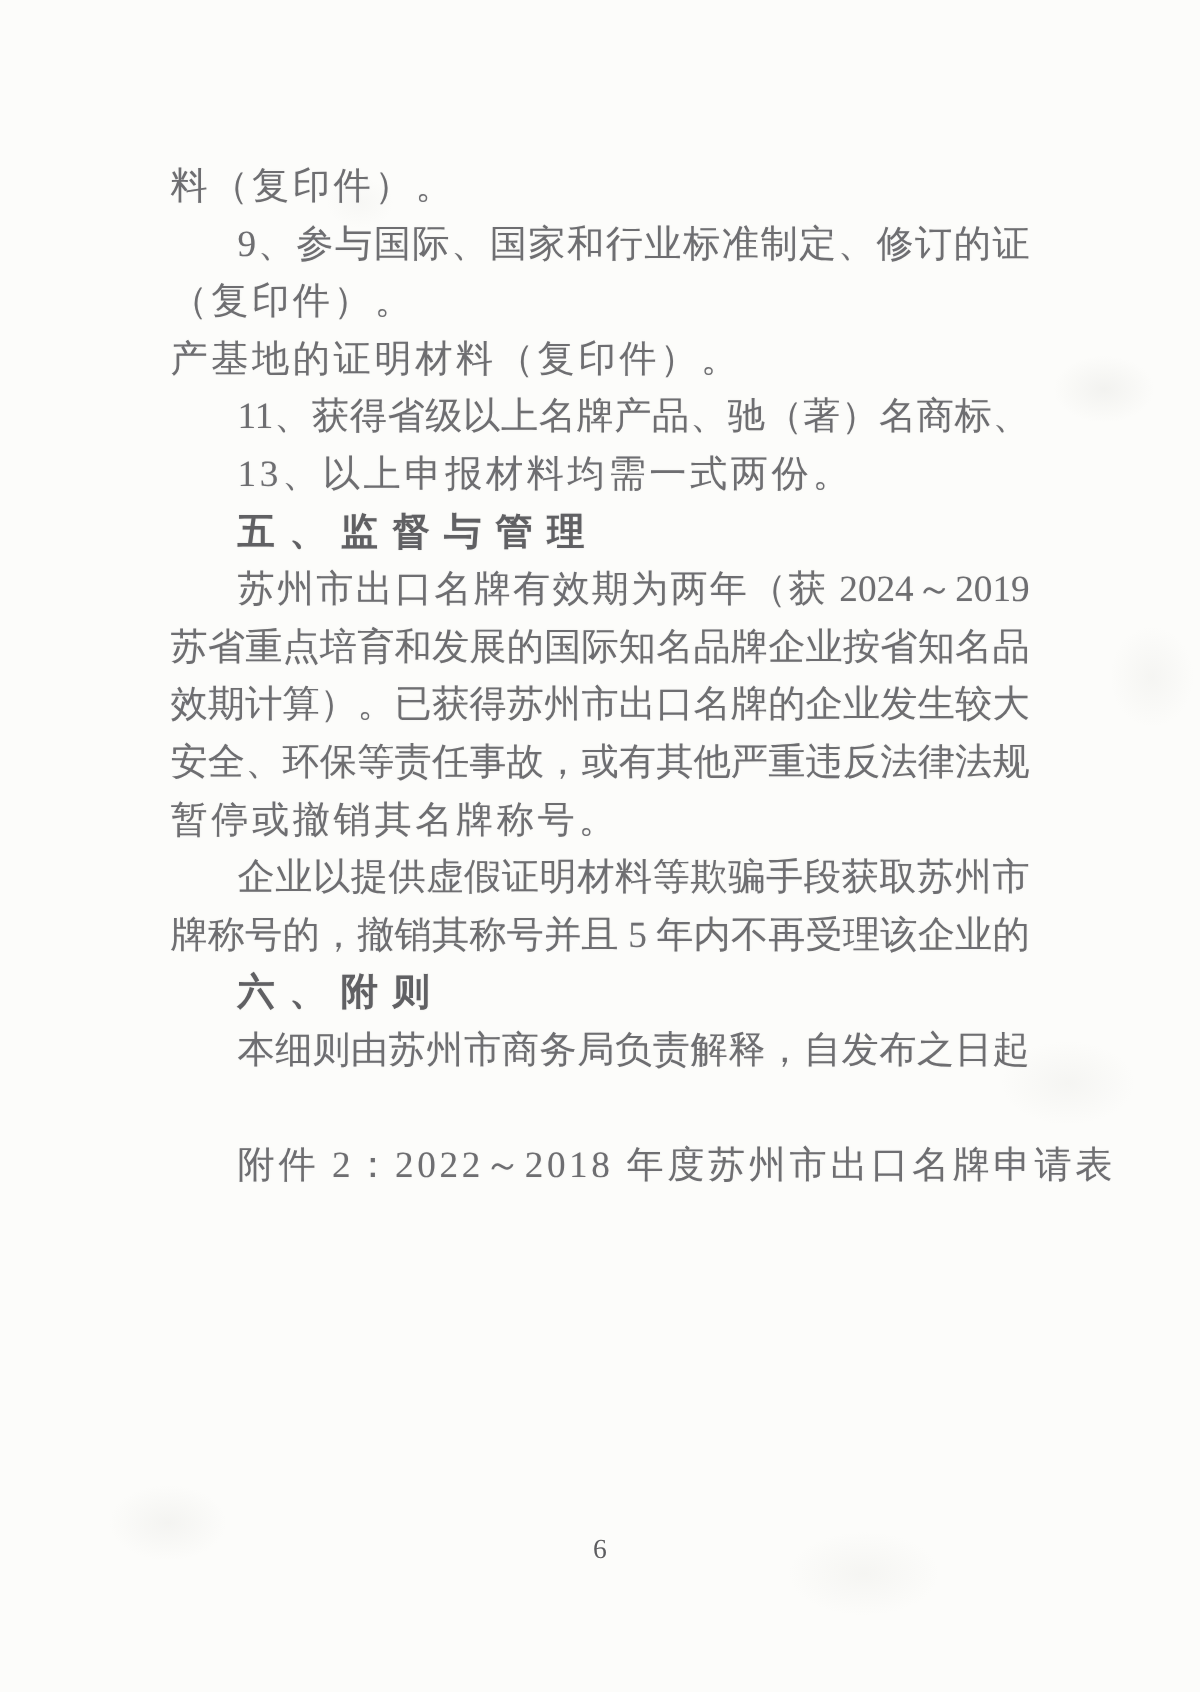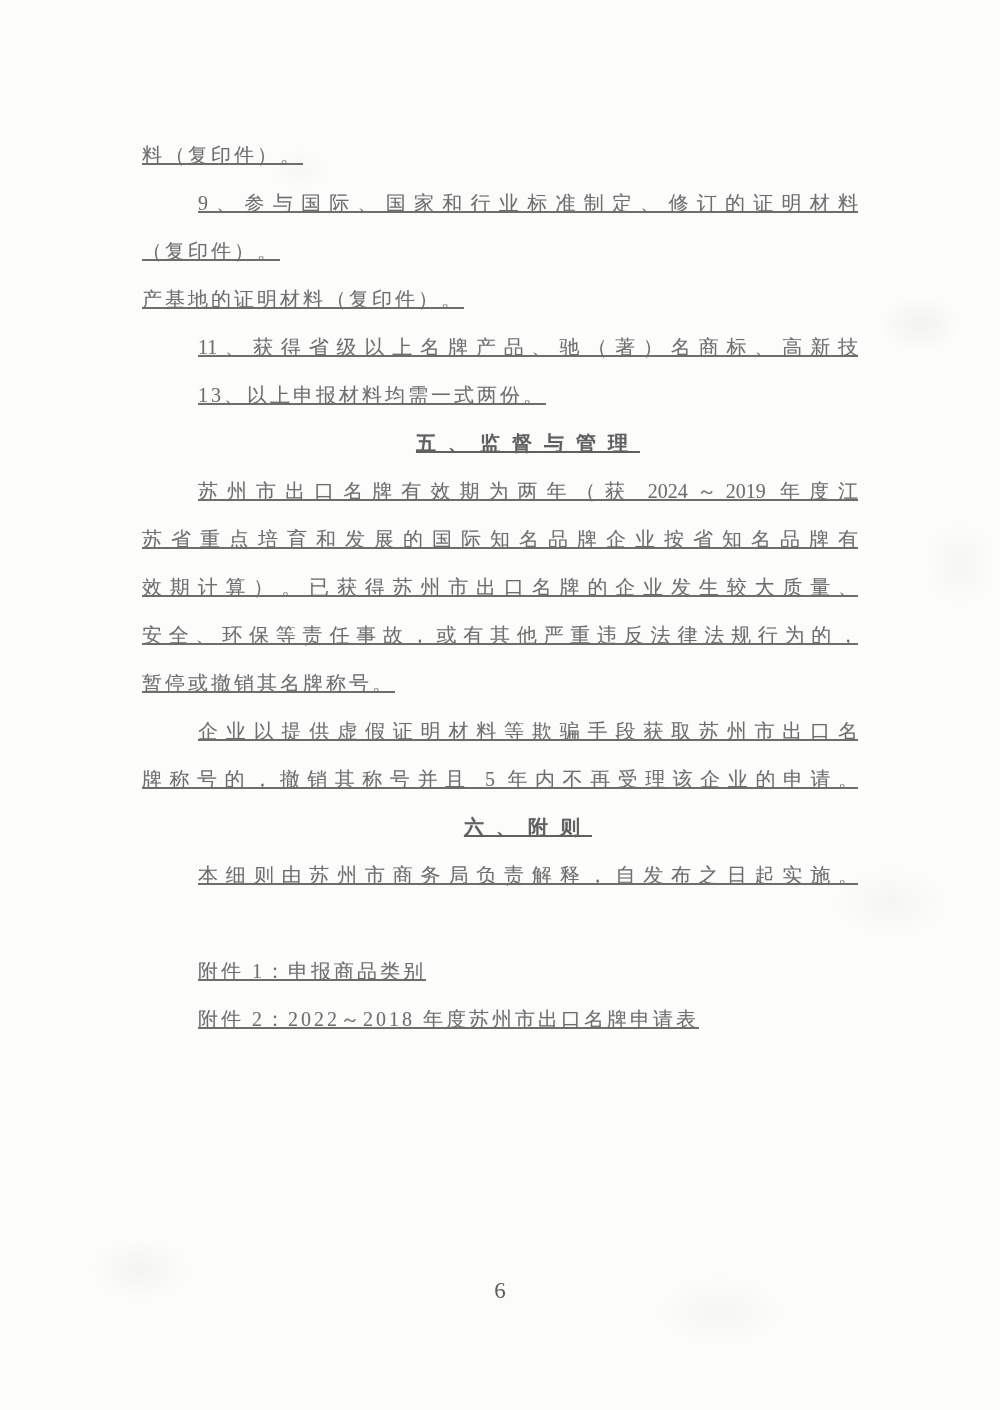--- a/index.html
+++ b/index.html
@@ -29,43 +29,41 @@
   }
   .content {
     position: absolute;
     top: 131px;
     left: 142px;
     width: 716px;
   }
   .line {
     height: 48px;
     line-height: 48px;
-    font-size: 20px;
+    font-size: 31px;
     letter-spacing: 3px;
     color: var(--text-color, #6e6e71);
     white-space: pre;
     text-shadow: 0 0 1px rgba(160,160,160,0.35);
-    text-decoration: underline;
   }
   .line.indent {
     padding-left: 56px;
   }
   .line.full {
     white-space: normal;
     letter-spacing: 0;
     text-align: justify;
     text-align-last: justify;
     overflow: hidden;
   }
   .line.bold {
     font-weight: bold;
     letter-spacing: 12px;
     color: var(--heading-color, #606063);
     text-shadow: 0 0 1px rgba(130,130,130,0.45);
-    text-align: center;
   }
   .line.spacer {
     height: 48px;
   }
   .page-number {
     position: absolute;
     top: 1278px;
     left: 0;
     width: 100%;
     text-align: center;
@@ -90,17 +88,16 @@
       <div class="line indent full">苏州市出口名牌有效期为两年（获 2024～2019 年度江</div>
       <div class="line full">苏省重点培育和发展的国际知名品牌企业按省知名品牌有</div>
       <div class="line full">效期计算）。已获得苏州市出口名牌的企业发生较大质量、</div>
       <div class="line full">安全、环保等责任事故，或有其他严重违反法律法规行为的，</div>
       <div class="line">暂停或撤销其名牌称号。</div>
       <div class="line indent full">企业以提供虚假证明材料等欺骗手段获取苏州市出口名</div>
       <div class="line full">牌称号的，撤销其称号并且 5 年内不再受理该企业的申请。</div>
       <div class="line indent bold">六、附则</div>
       <div class="line indent full">本细则由苏州市商务局负责解释，自发布之日起实施。</div>
       <div class="line spacer"></div>
-      <div class="line indent">附件 1：申报商品类别</div>
       <div class="line indent">附件 2：2022～2018 年度苏州市出口名牌申请表</div>
     </div>
   <div class="page-number">6</div>
 </div>
 
 </body></html>

